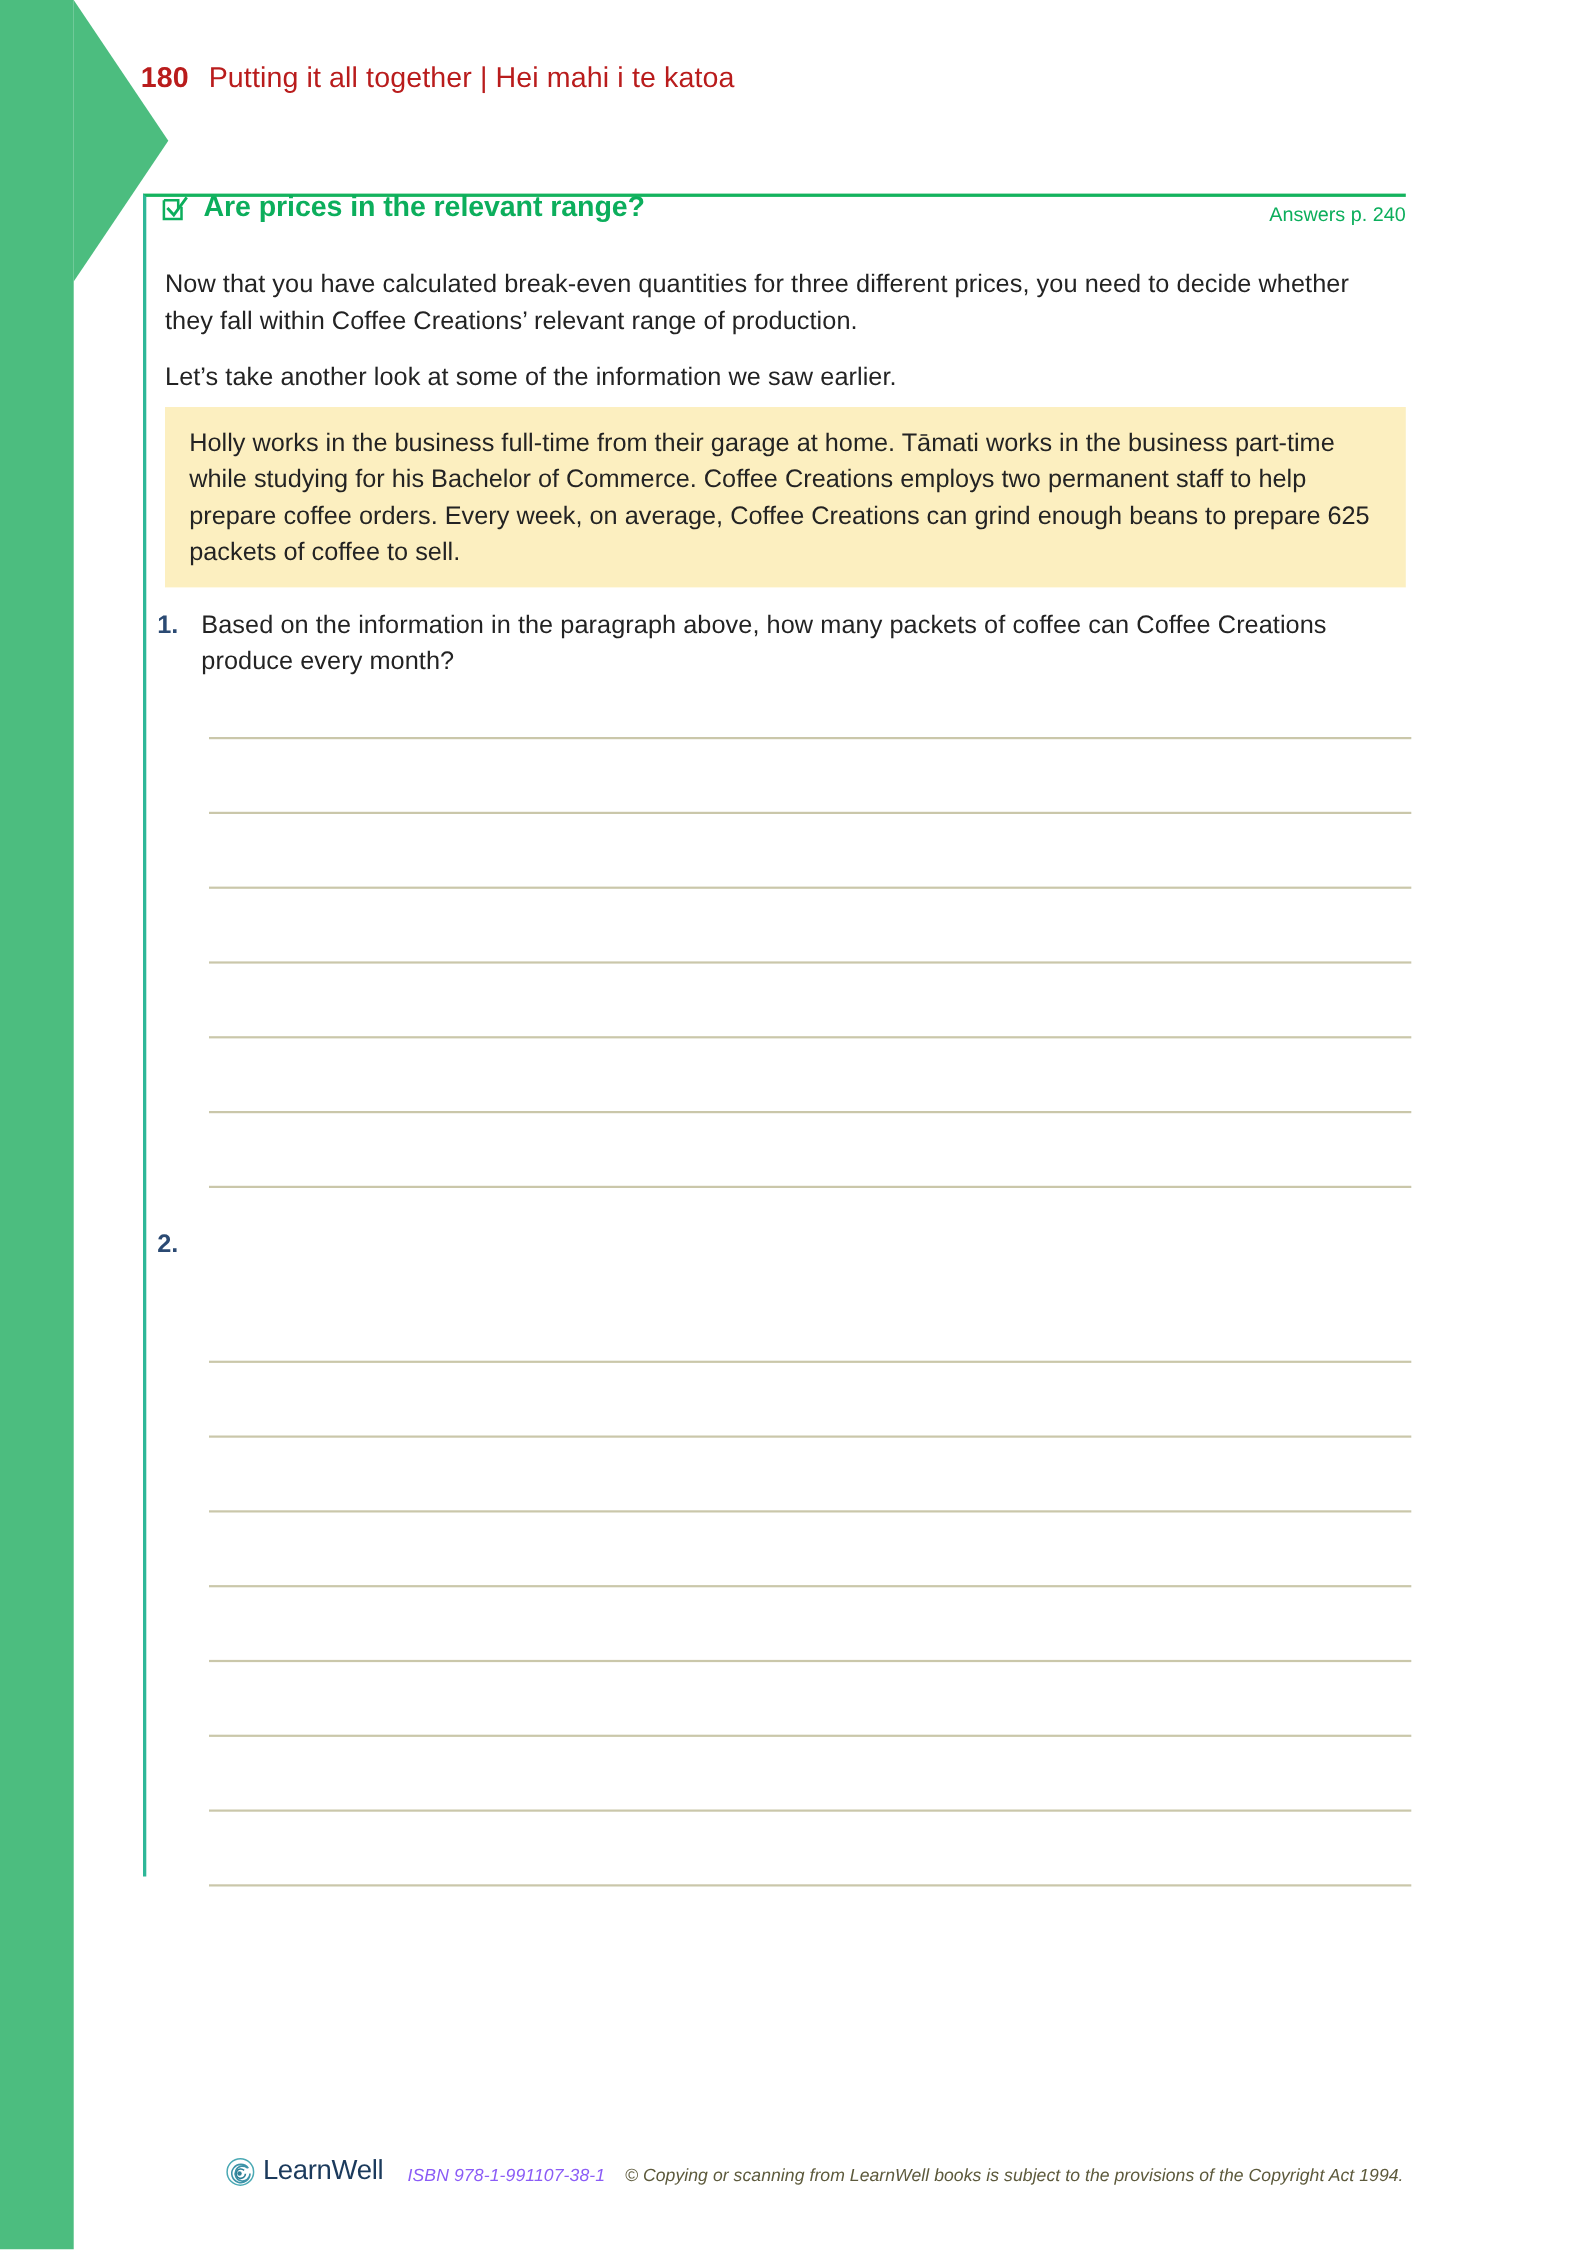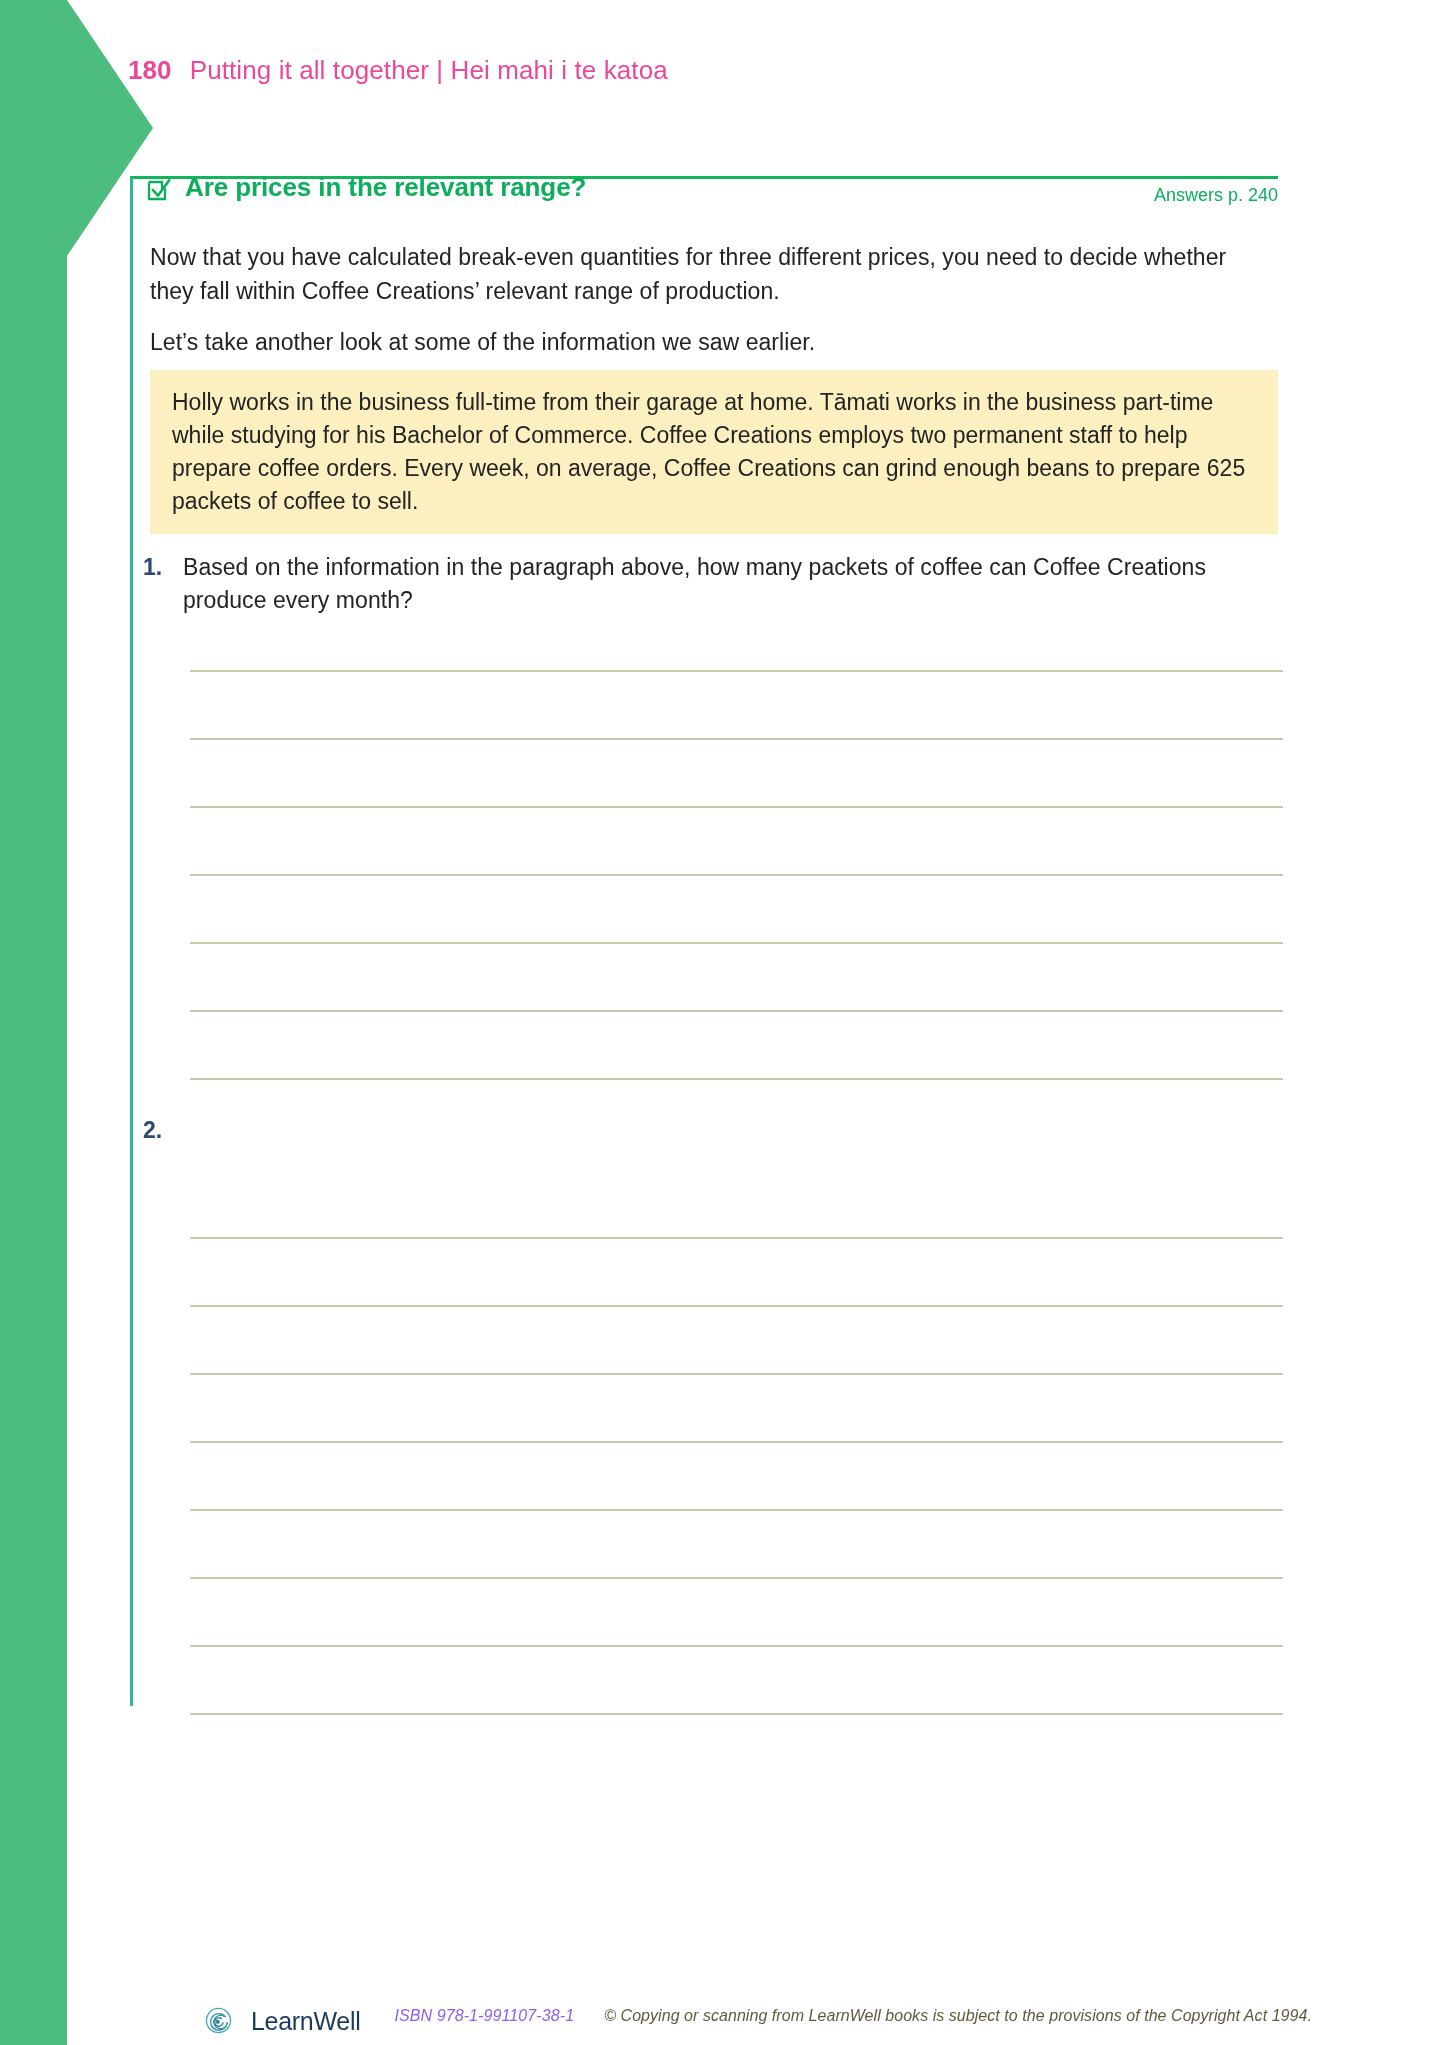--- a/index.html
+++ b/index.html
@@ -34,21 +34,21 @@
     border-bottom: 128px solid transparent;
     border-left: 86px solid #4cbd7f;
   }
 
   
   #page-header {
     position: absolute;
     left: 128px;
     top: 55px;
     font-size: 26px;
-    color: #ec4899;
+    color: #b91c1c;
     letter-spacing: .1px;
     white-space: nowrap;
   }
   #page-header .pg-num {
     font-weight: bold;
     margin-right: 18px;
   }
 
   
   #activity-box {
@@ -164,23 +164,22 @@
   }
   #answer-lines-1 { left: 190px; top: 604px; width: 1093px; }
   #answer-lines-2 { left: 190px; top: 1171px; width: 1093px; }
 
   
   #footer {
     position: absolute;
     left: 205px;
     top: 1959px;
     display: flex;
-    align-items: flex-start;
-    gap: 12px;
-    margin-top: 48px;
+    align-items: flex-end;
+    gap: 0;
   }
   #logo-mark {
     width: 27px;
     height: 27px;
     flex: 0 0 auto;
     margin-right: 7px;
   }
   #logo-text {
     font-size: 25px;
     color: #1b3a5c;

